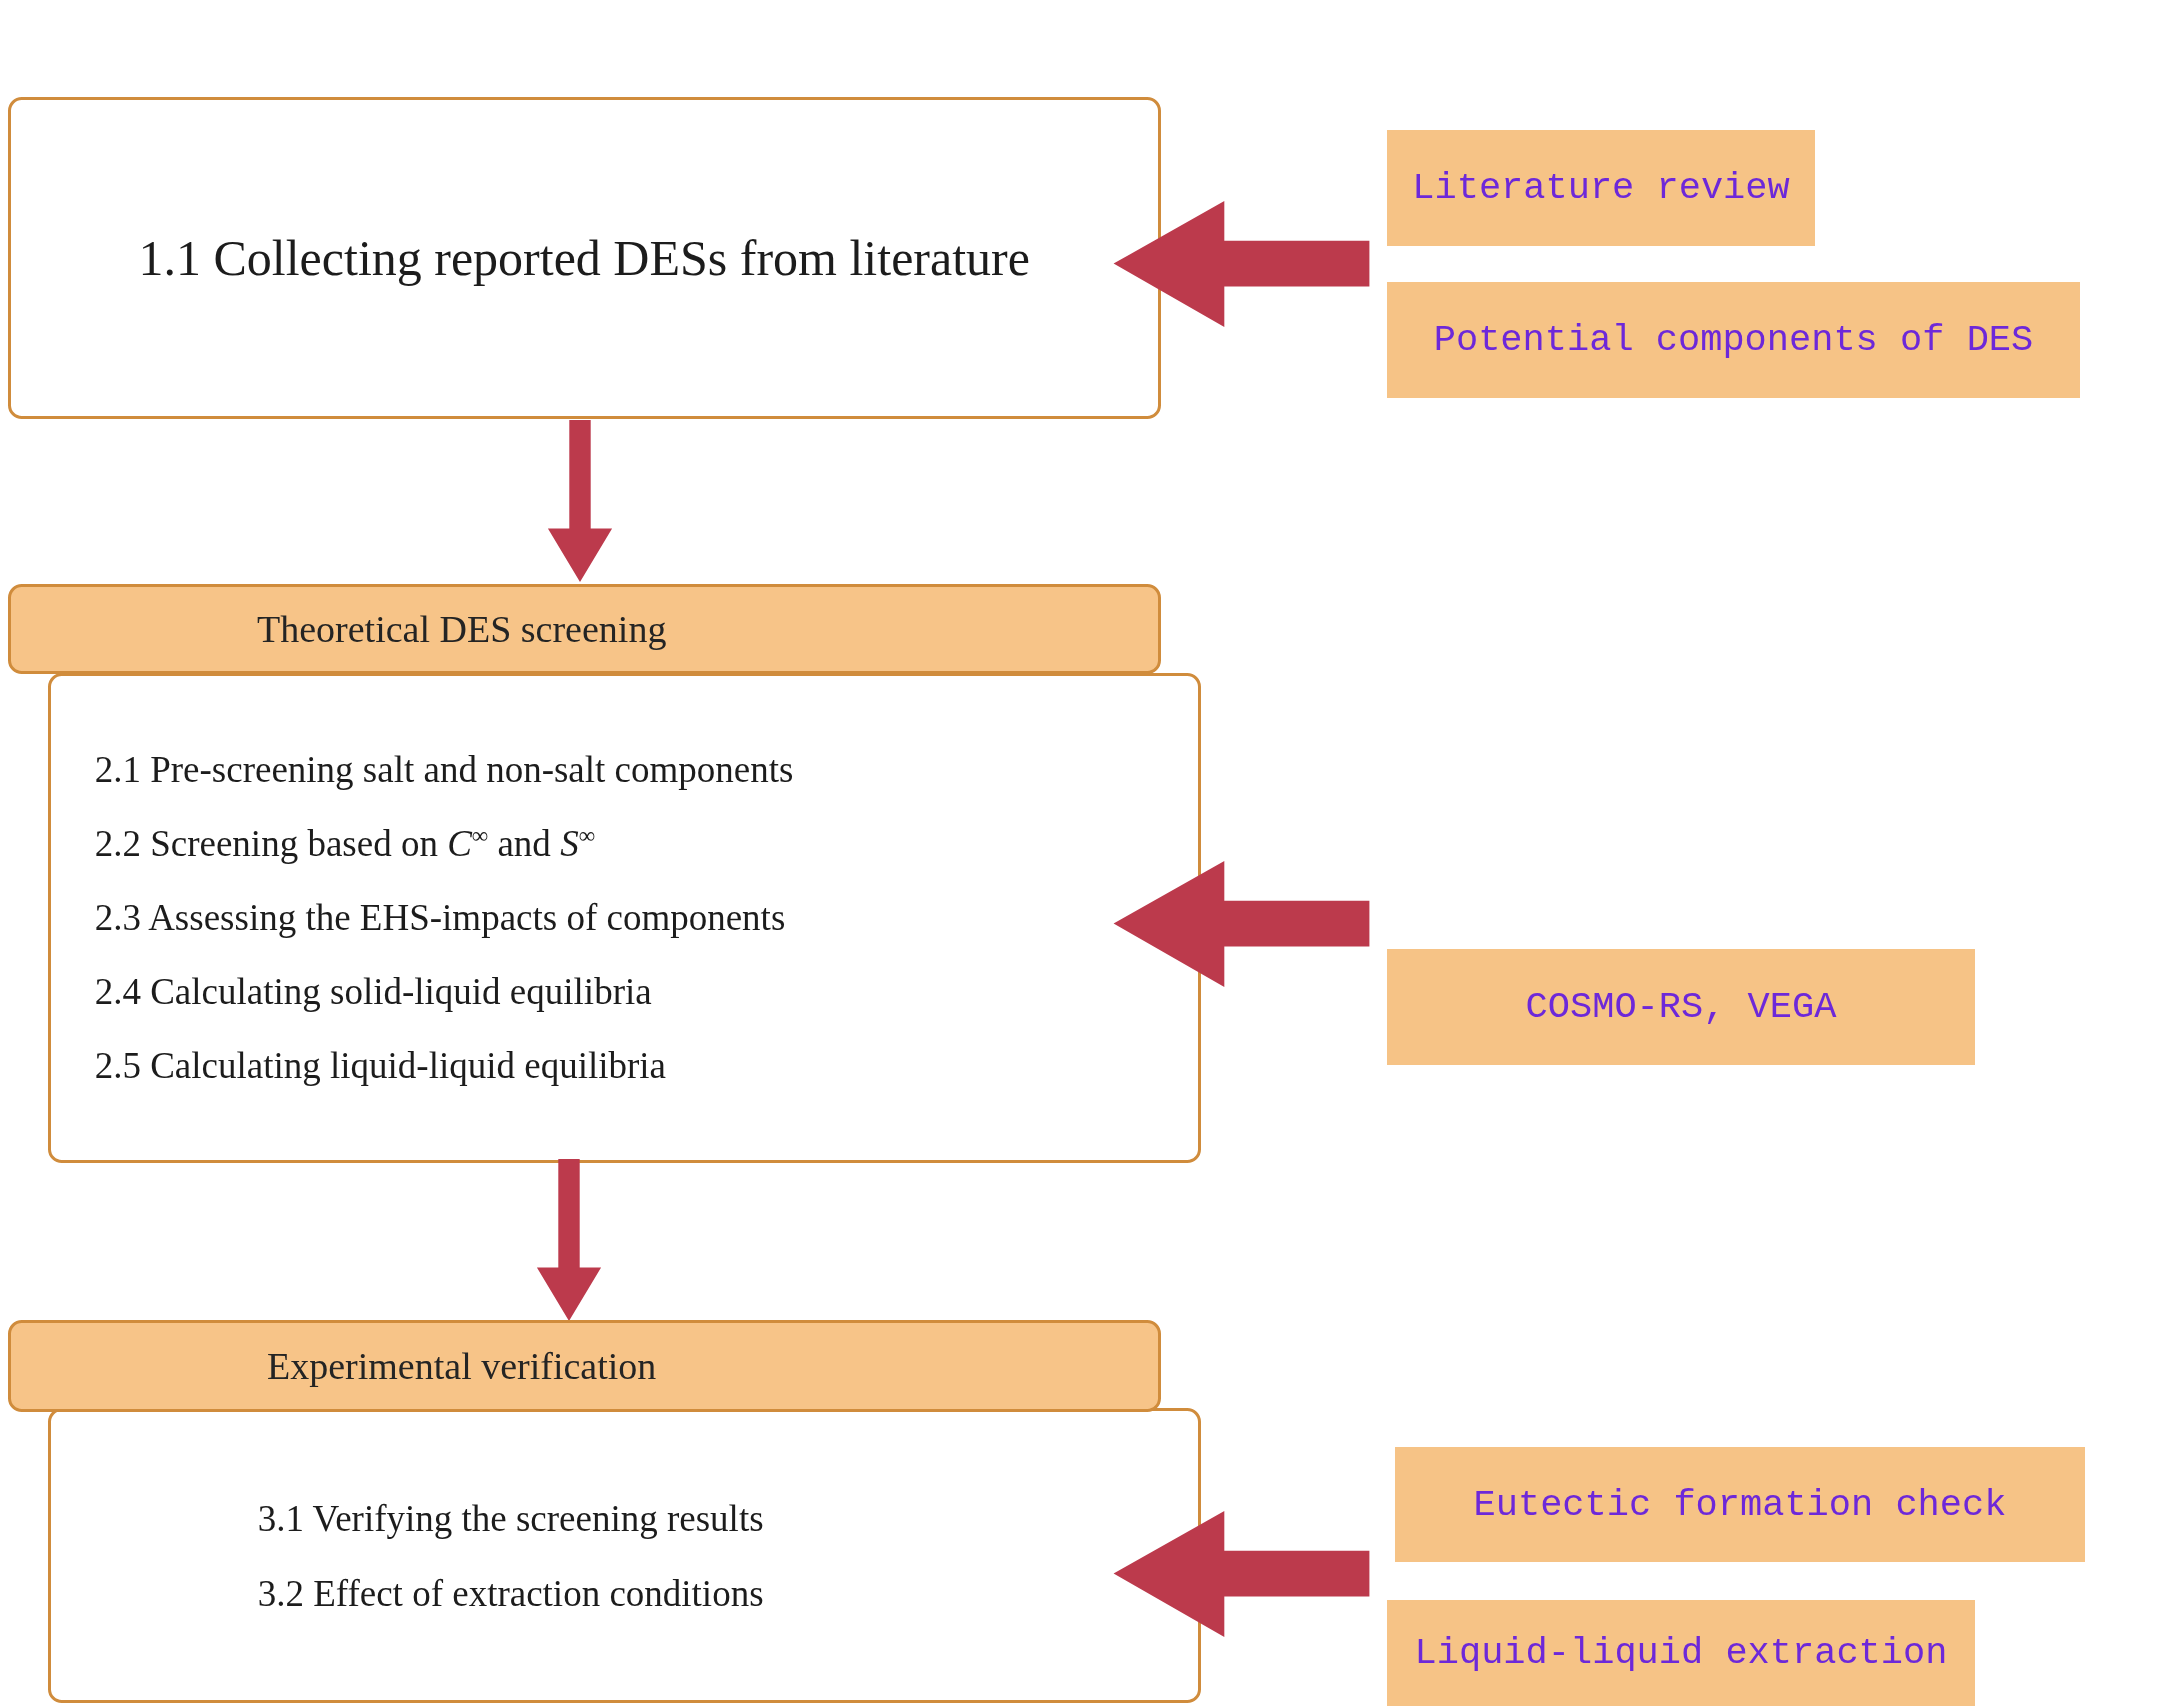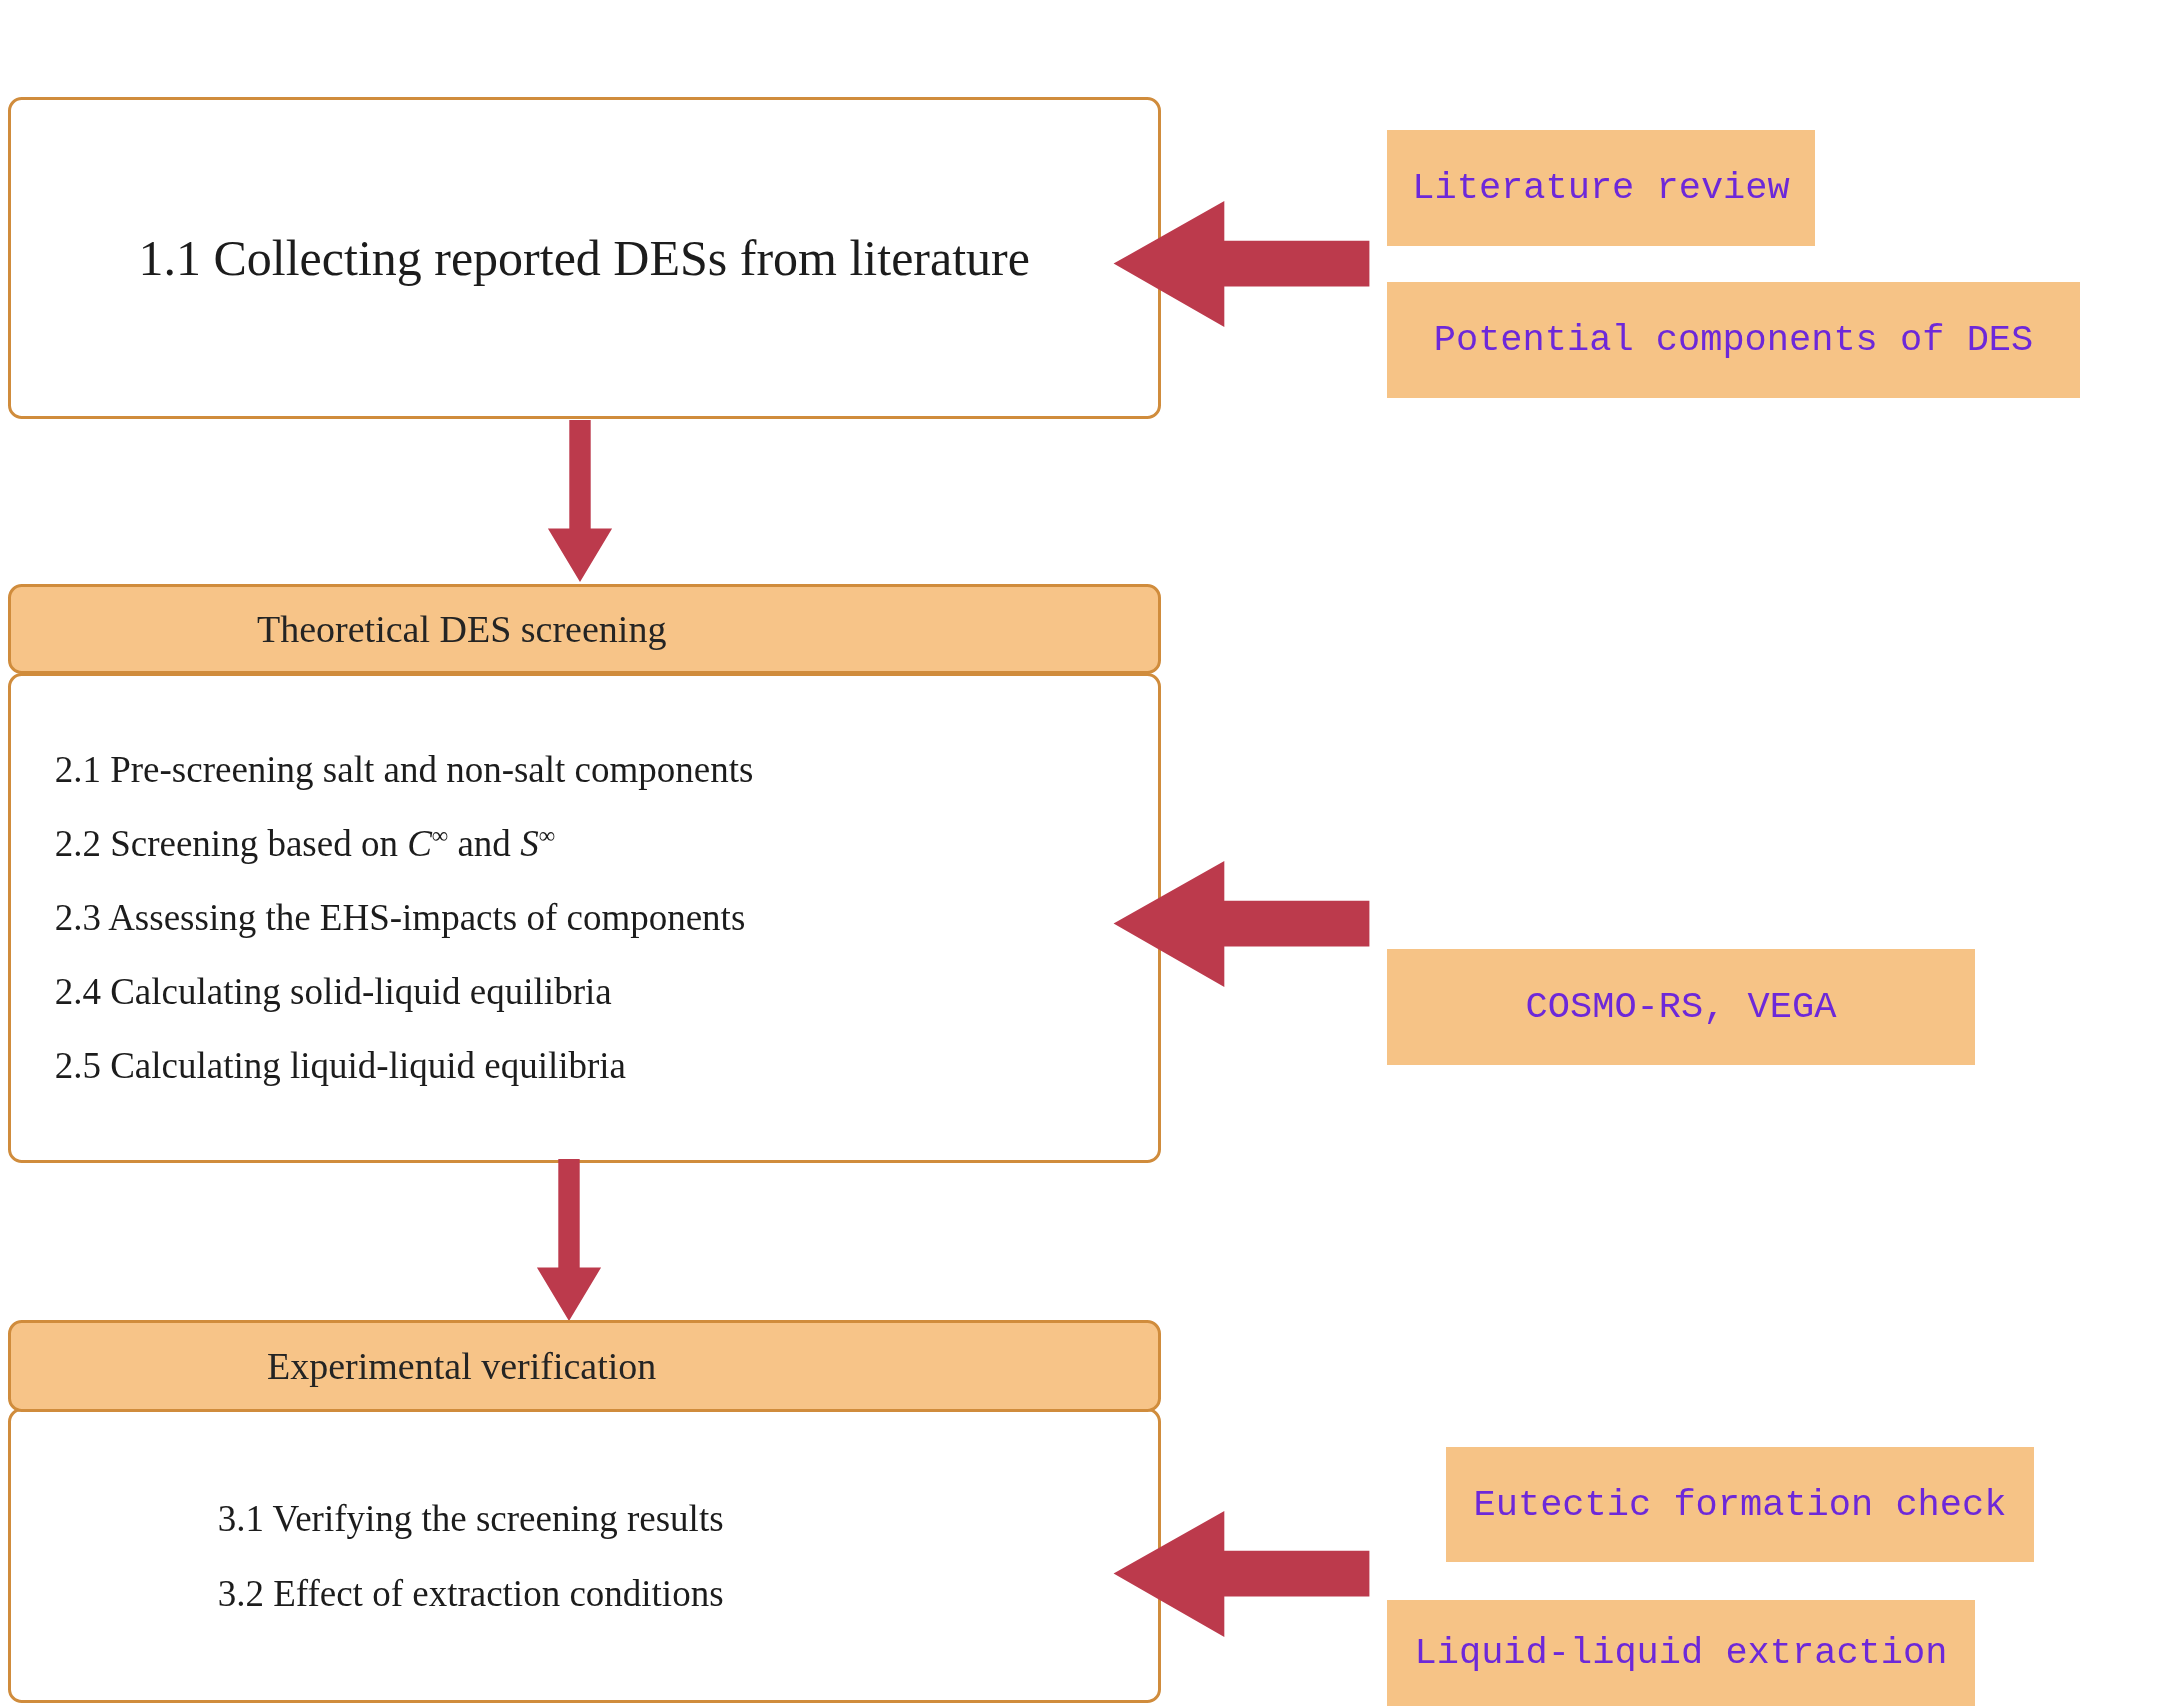--- a/index.html
+++ b/index.html
@@ -37,20 +37,21 @@
     align-items:center;
     justify-content:center;
     font-size:50px;
   }
   .itemlist {
     display:flex;
     flex-direction:column;
     justify-content:center;
     font-size:37px;
     line-height:74px;
+    margin-left:40px;
   }
   .itemlist.sec2 { padding-left:44px; }
   .itemlist.sec3 { padding-left:207px; line-height:75px; }
   .side {
     position:absolute;
     background:#f6c386;
     display:flex;
     align-items:center;
     justify-content:center;
     font-size:37px;
@@ -114,21 +115,21 @@
 
   <div class="hdr" style="left:7.7px; top:1320px; width:1153px; height:92px;">
     <span>Experimental verification</span>
   </div>
 
   <div class="bodybox itemlist sec3" style="left:7.7px; top:1408px; width:1153px; height:295px;">
     <span>3.1 Verifying the screening results</span>
     <span>3.2 Effect of extraction conditions</span>
   </div>
 
-  <div class="side" style="left:1446px; top:1447px; width:588px; height:115px;">
+  <div class="side" style="left:1395px; top:1447px; width:690px; height:115px;">
     <span>Eutectic formation check</span>
   </div>
 
   <div class="side" style="left:1387px; top:1600px; width:588px; height:106px;">
     <span>Liquid-liquid extraction</span>
   </div>
 
   <svg class="arrow-svg" style="left:1113px; top:1511px;" width="257" height="126" viewBox="0 0 335 165">
     <polygon points="0,82 145,0 145,52 335,52 335,112 145,112 145,165" fill="#bc3a4c"></polygon>
   </svg>

